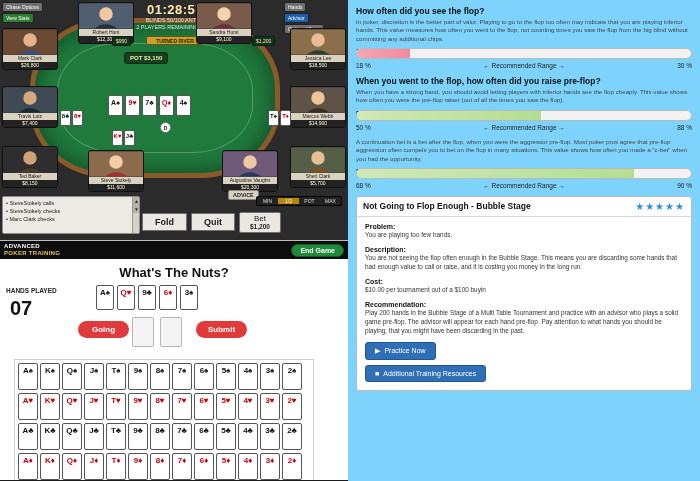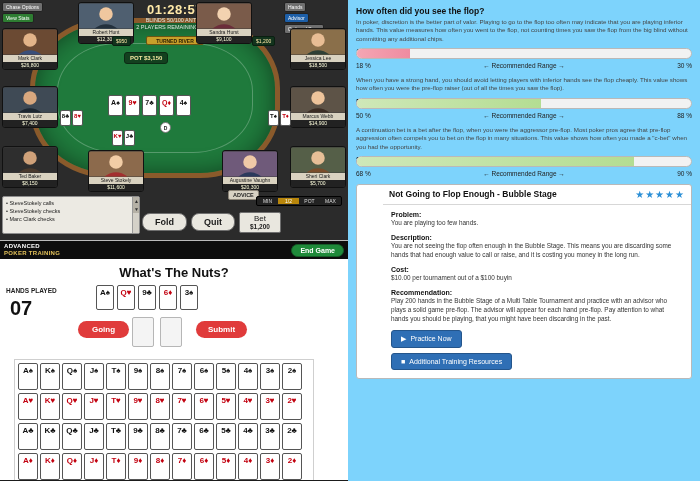--- a/index.html
+++ b/index.html
@@ -134,21 +134,21 @@
   }
   .log-scroll i {
     display:block; width:7px; height:8px; background:#b5b1a6;
     font-style:normal; font-size:5px; text-align:center; line-height:8px; color:#333;
   }
 
   .action-row {
     position:absolute; left:142px; top:212px; display:flex; gap:4px; align-items:center;
   }
   .btn-act {
-    background:#e9e7df; border:1px solid #6f6f6f; border-radius:8px;
+    background:#e9e7df; border:1px solid #6f6f6f; border-radius:1px;
     font-size:9px; color:#1c1c1c; padding:3px 12px; font-weight:bold;
   }
   .btn-bet {
     background:#e9e7df; border:1px solid #6f6f6f; border-radius:2px;
     font-size:8px; color:#1c1c1c; padding:1px 10px; text-align:center; line-height:1.15;
   }
   .btn-bet small { display:block; font-size:6.5px; font-weight:bold; }
 
   
   .quiz {
@@ -211,21 +211,21 @@
   .gauge .fill { height:100%; background:linear-gradient(to right,#f4a6b3,#f08ba0); }
   .gauge .fill.green { background:linear-gradient(to right,#cfe8b8,#b4dd92); }
   .range-row {
     display:flex; align-items:center; font-size:6.5px; color:#222; gap:4px; margin-top:1px;
   }
   .range-row .lo { width:34px; }
   .range-row .mid { flex:1; text-align:center; }
   .range-row .hi { width:34px; text-align:right; }
 
   .card-box {
-    border:1px solid #b9b9b9; border-radius:3px; margin-top:6px; background:#fff;padding-left:26px;
+    border:1px solid #b9b9b9; border-radius:3px; margin-top:6px; background:#fff;
   }
   .card-head {
     display:flex; align-items:center; justify-content:space-between;
     padding:4px 6px; border-bottom:1px solid #d7d7d7;
   }
   .card-head .ttl { font-size:8.5px; font-weight:bold; color:#111; }
   .stars { color:#2b8fd6; font-size:10px; letter-spacing:1px; }
   .card-body { padding:6px 8px 8px 8px; }
   .card-body h4 { font-size:7px; margin:0 0 1px 0; color:#111; }
   .card-body p { font-size:6.4px; margin:0 0 6px 0; color:#333; line-height:1.4; }
@@ -529,20 +529,21 @@
         <div class="val" id="val0" style="left: 12%;">16 %</div>
       </div>
       <div class="range-row">
         <span class="lo">18 %</span>
         <span class="mid">← Recommended Range →</span>
         <span class="hi">30 %</span>
       </div>
     </div>
 
     <div class="q">
+      <h3>When you went to the flop, how often did you raise pre-flop?</h3>
       <p class="desc">When you have a strong hand, you should avoid letting players with inferior hands see the flop cheaply. This value shows how often you were the pre-flop raiser (out of all the times you saw the flop).</p>
       <div class="gauge-wrap">
         <div class="gauge">
           <div class="fill green" id="fill1" style="width: 55%;"></div>
         </div>
         <div class="val" id="val1" style="left: 51%;">55 %</div>
       </div>
       <div class="range-row">
         <span class="lo">50 %</span>
         <span class="mid">← Recommended Range →</span>

